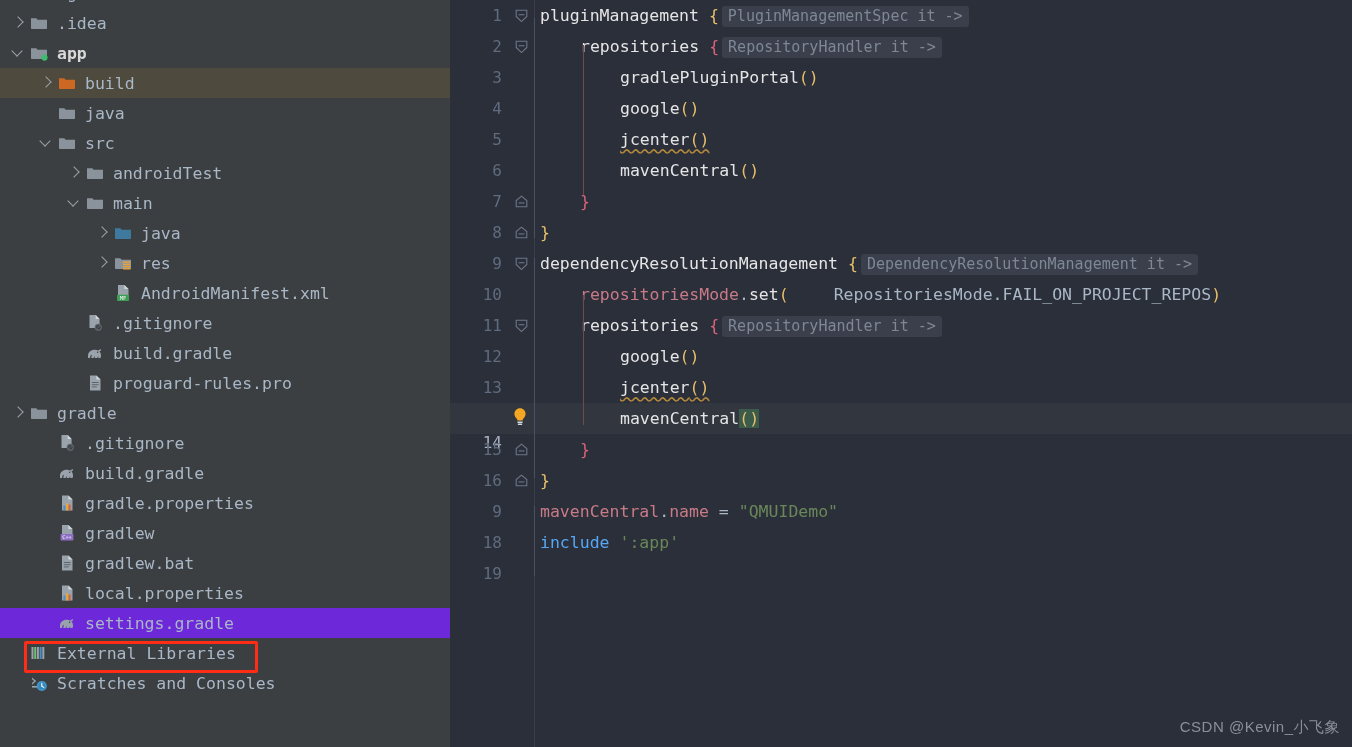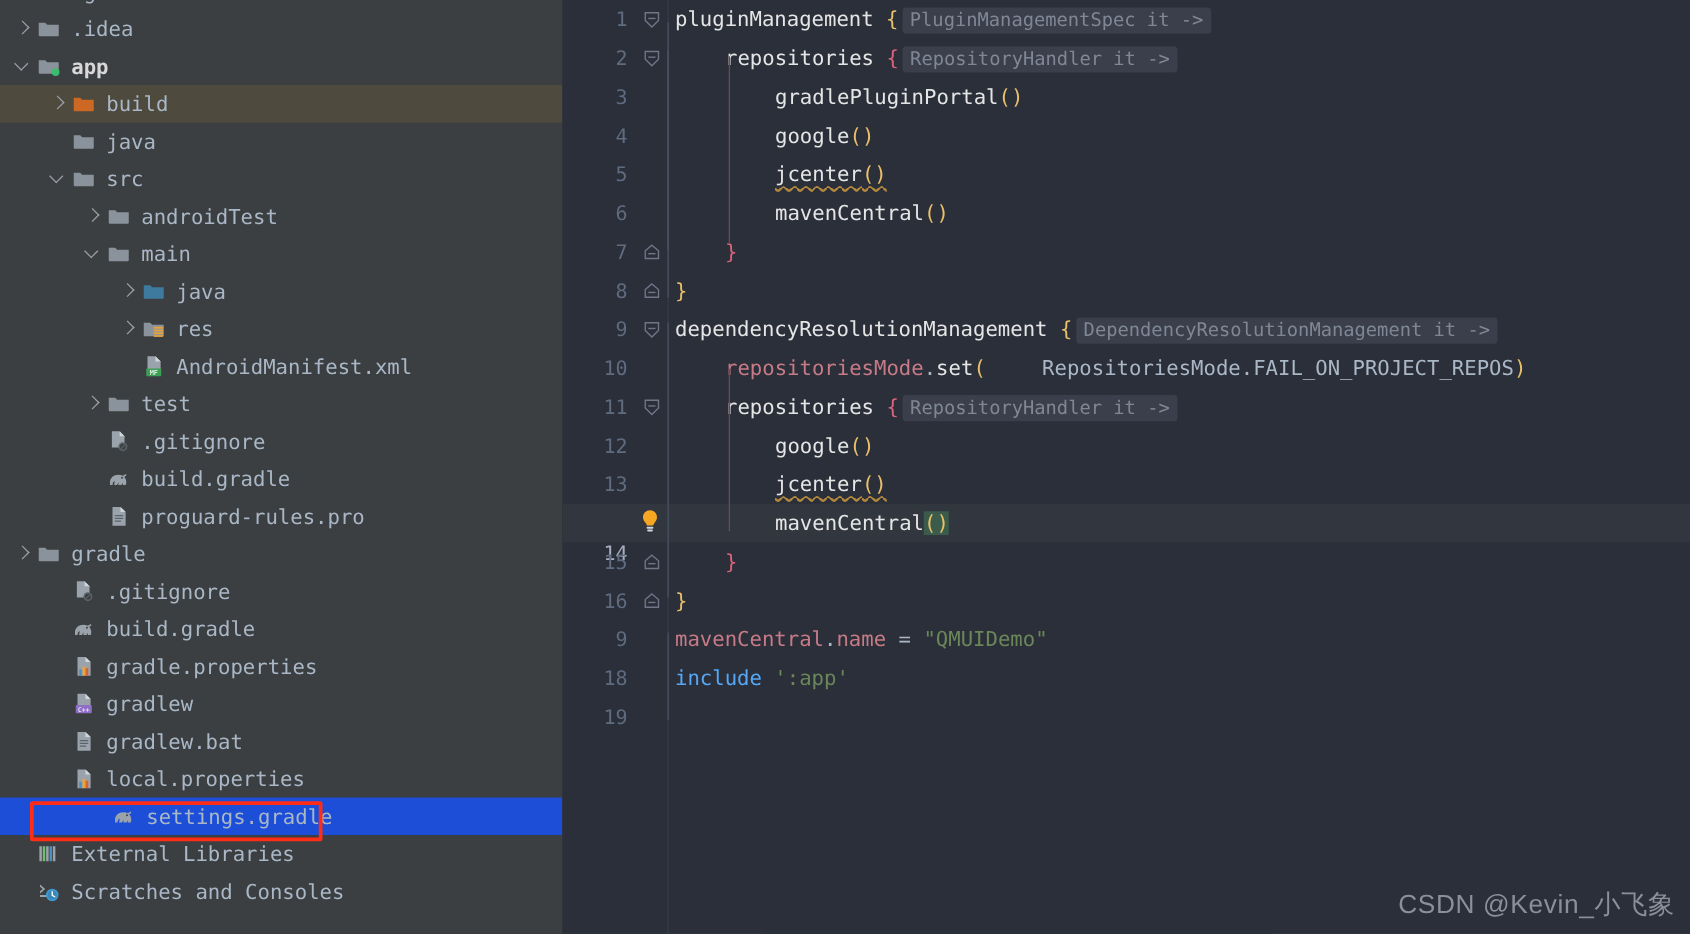--- a/index.html
+++ b/index.html
@@ -23,21 +23,21 @@
     height: 30px;
     display: flex;
     align-items: center;
     white-space: nowrap;
     font-size: 16.5px;
     color: #a9b7c6;
     position: relative;
     text-align: right;
   }
   .tree-row.hovered { background: #4e4a3e; }
-  .tree-row.selected { background: #1d4ed8; padding-left: 32px; }
+  .tree-row.selected { background: #6d28d9; }
   .tree-row .label { letter-spacing: 0px; }
   .tree-row.bold .label { font-weight: bold; color: #d8d8d8; }
 
   .arrow {
     width: 16px; height: 16px;
     flex: 0 0 16px;
     position: relative;
     margin-right: 4px;
   }
   .arrow.right::before {
@@ -150,21 +150,21 @@
     background: #4a5163;
   }
   .vline.pink { background: #6e4a52; }
 
   
   #watermark {
     position: absolute;
     right: 12px; bottom: 10px;
     color: #8a9099;
     font-family: "Liberation Sans", sans-serif;
-    font-size: 21px;
+    font-size: 15px;
     letter-spacing: 0.5px;
   }
 </style>
 </head>
 <body>
 
 <div id="app">
 
   <div id="sidebar">
     <div id="tree-container">
@@ -278,30 +278,20 @@
           <div class="arrow"></div>
           <div class="ico">
             <svg width="18" height="18" viewBox="0 0 18 18">
               <path d="M4 1h6.4L14.5 5.1V12H4z" fill="#9aa3ab"></path>
               <path d="M10.4 1L14.5 5.1h-4.1z" fill="#cfd6dc"></path>
               <rect x="3" y="10.7" width="12" height="6.2" rx="0.7" fill="#3d9e55"></rect>
               <text x="9" y="15.7" font-size="5.4" font-family="monospace" fill="#ffffff" text-anchor="middle">MF</text>
             </svg>
           </div>
           <span class="label">AndroidManifest.xml</span>
-        </div>
-        <div class="tree-row">
-          <div style="width: 66px; flex: 0 0 66px;"></div>
-          <div class="arrow right"></div>
-          <div class="ico">
-            <svg width="18" height="18" viewBox="0 0 18 18">
-              <path d="M1 4.2h5.2l1.5 1.6H17v8.4a.8.8 0 0 1-.8.8H1.8a.8.8 0 0 1-.8-.8V4.2z" fill="#8a939b"></path>
-            </svg>
-          </div>
-          <span class="label">test</span>
         </div>
         <div class="tree-row">
           <div style="width: 66px; flex: 0 0 66px;"></div>
           <div class="arrow"></div>
           <div class="ico">
             <svg width="18" height="18" viewBox="0 0 18 18">
               <path d="M3.5 1h6.2L13.6 4.9V14H3.5z" fill="#9aa3ab"></path>
               <path d="M9.7 1l3.9 3.9H9.7z" fill="#cfd6dc"></path>
               <circle cx="12.3" cy="13.3" r="3.6" fill="#5c646b"></circle>
               <circle cx="12.3" cy="13.3" r="2.3" fill="#3c3f41"></circle>

